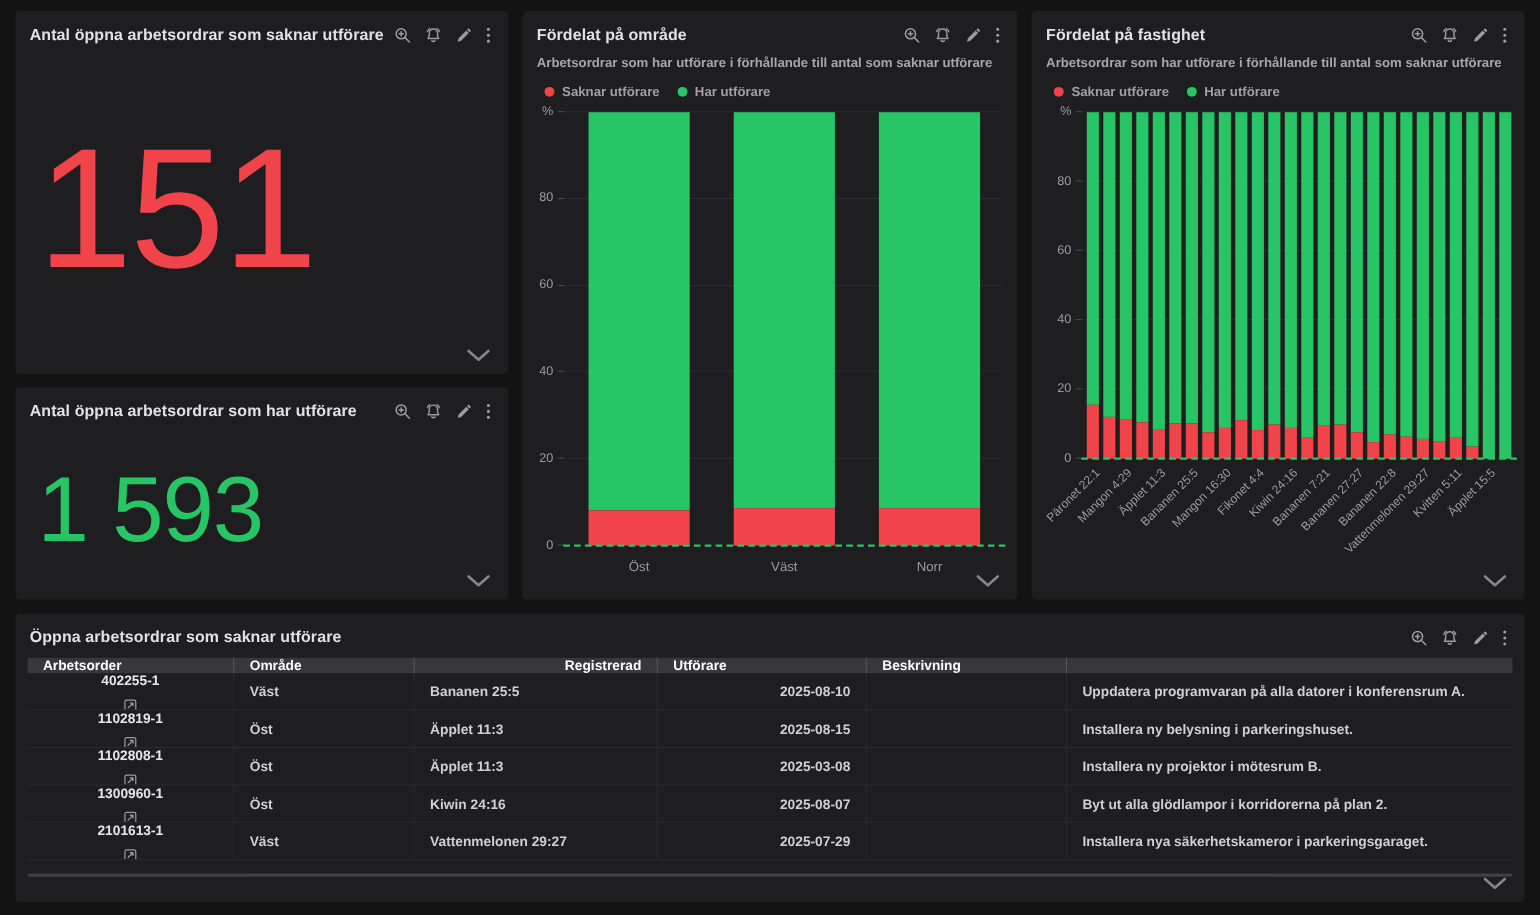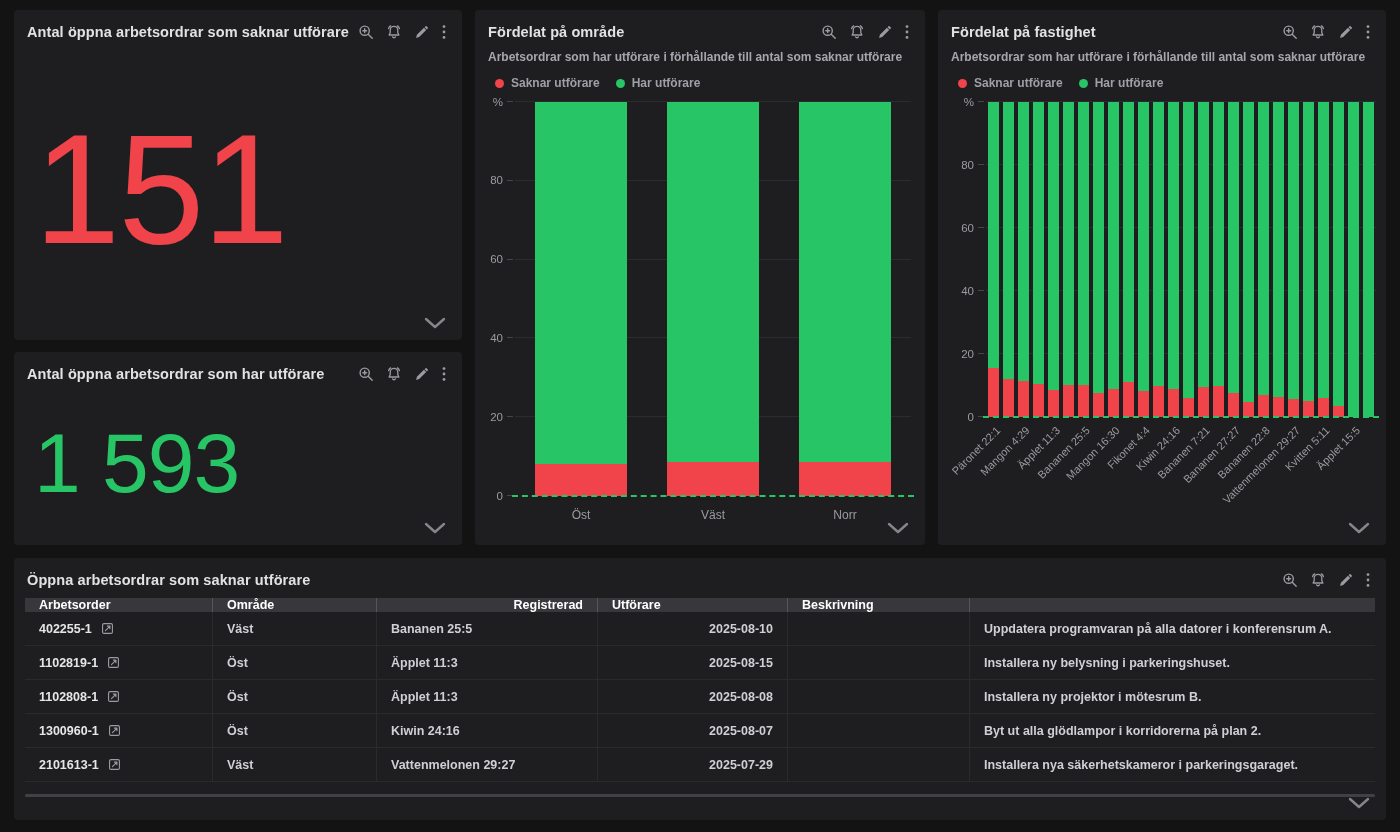--- a/index.html
+++ b/index.html
@@ -51,21 +51,21 @@
 
   
   .table-wrap{position:absolute;left:11px;right:11px;top:40px;}
   .trow{display:grid;grid-template-columns:188px 164px 221px 190px 182px 1fr;}
   .trow.thead{background:#38383c;height:14px;}
   .trow.thead .cell{color:#ffffff;font-weight:700;border-right:1px solid #55555a;}
   .tbody-row{height:33px;border-bottom:1px solid #2a2a2e;}
   .cell{padding:0 14px;display:flex;align-items:center;font-size:12.5px;color:#cfcfd4;font-weight:700;border-right:1px solid rgba(255,255,255,.055);overflow:hidden;white-space:nowrap;}
   .cell:last-child{border-right:0;}
   .cell.right{justify-content:flex-end;}
-  .cell-strong{color:#e6e6e8;gap:9px;}
+  .cell-strong{color:#e6e6e8;gap:9px;flex-direction:column;}
   .link-ic{display:flex;color:#9b9ba1;cursor:pointer;}
   .table-scrollbar{position:absolute;left:11px;right:11px;top:236px;height:3px;background:#414145;border-radius:2px;}
 </style>
 </head>
 <body>
 
 <div class="dashboard">
 
   <section class="panel" id="p-stat-missing">
     <header class="panel-header">
@@ -597,21 +597,21 @@
             <span>1102808-1</span>
             <span class="link-ic">
               <svg width="13" height="13" viewBox="0 0 14 14" fill="none" stroke="currentColor" stroke-width="1.2" stroke-linecap="round" stroke-linejoin="round">
                 <rect x="1.7" y="1.7" width="10.6" height="10.6" rx="1.6"></rect>
                 <path d="M4.8 9.2l4.6-4.6M6.8 4.4h2.8v2.8"></path>
               </svg>
             </span>
           </div>
           <div class="cell">Öst</div>
           <div class="cell">Äpplet 11:3</div>
-          <div class="cell right">2025-08-08</div>
+          <div class="cell right">2025-03-08</div>
           <div class="cell"></div>
           <div class="cell">Installera ny projektor i mötesrum B.</div>
         </div>
         <div class="trow tbody-row">
           <div class="cell cell-strong">
             <span>1300960-1</span>
             <span class="link-ic">
               <svg width="13" height="13" viewBox="0 0 14 14" fill="none" stroke="currentColor" stroke-width="1.2" stroke-linecap="round" stroke-linejoin="round">
                 <rect x="1.7" y="1.7" width="10.6" height="10.6" rx="1.6"></rect>
                 <path d="M4.8 9.2l4.6-4.6M6.8 4.4h2.8v2.8"></path>

